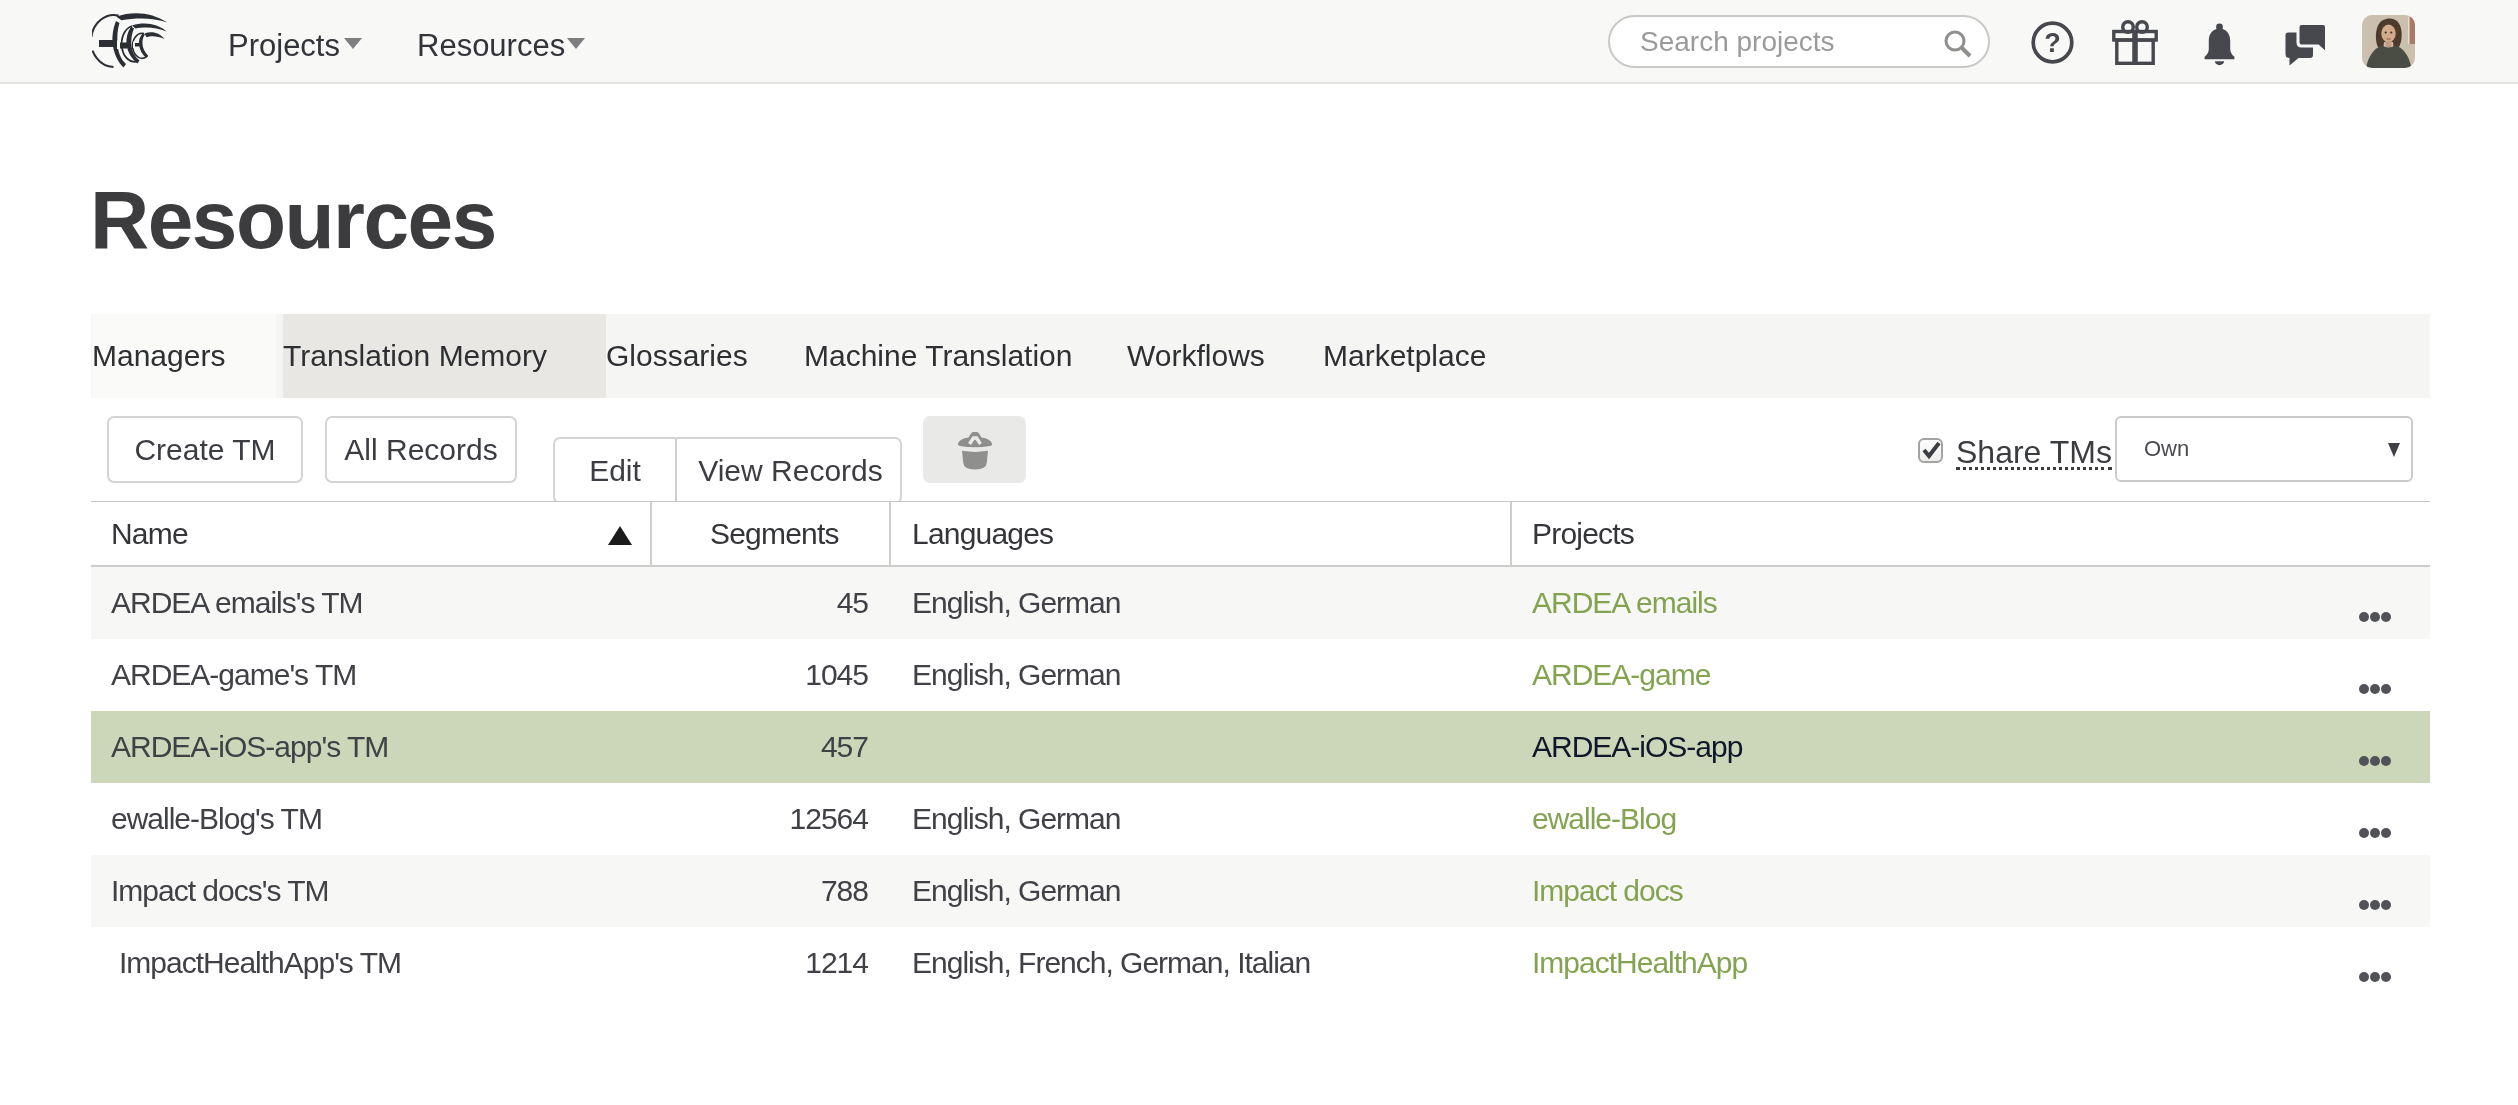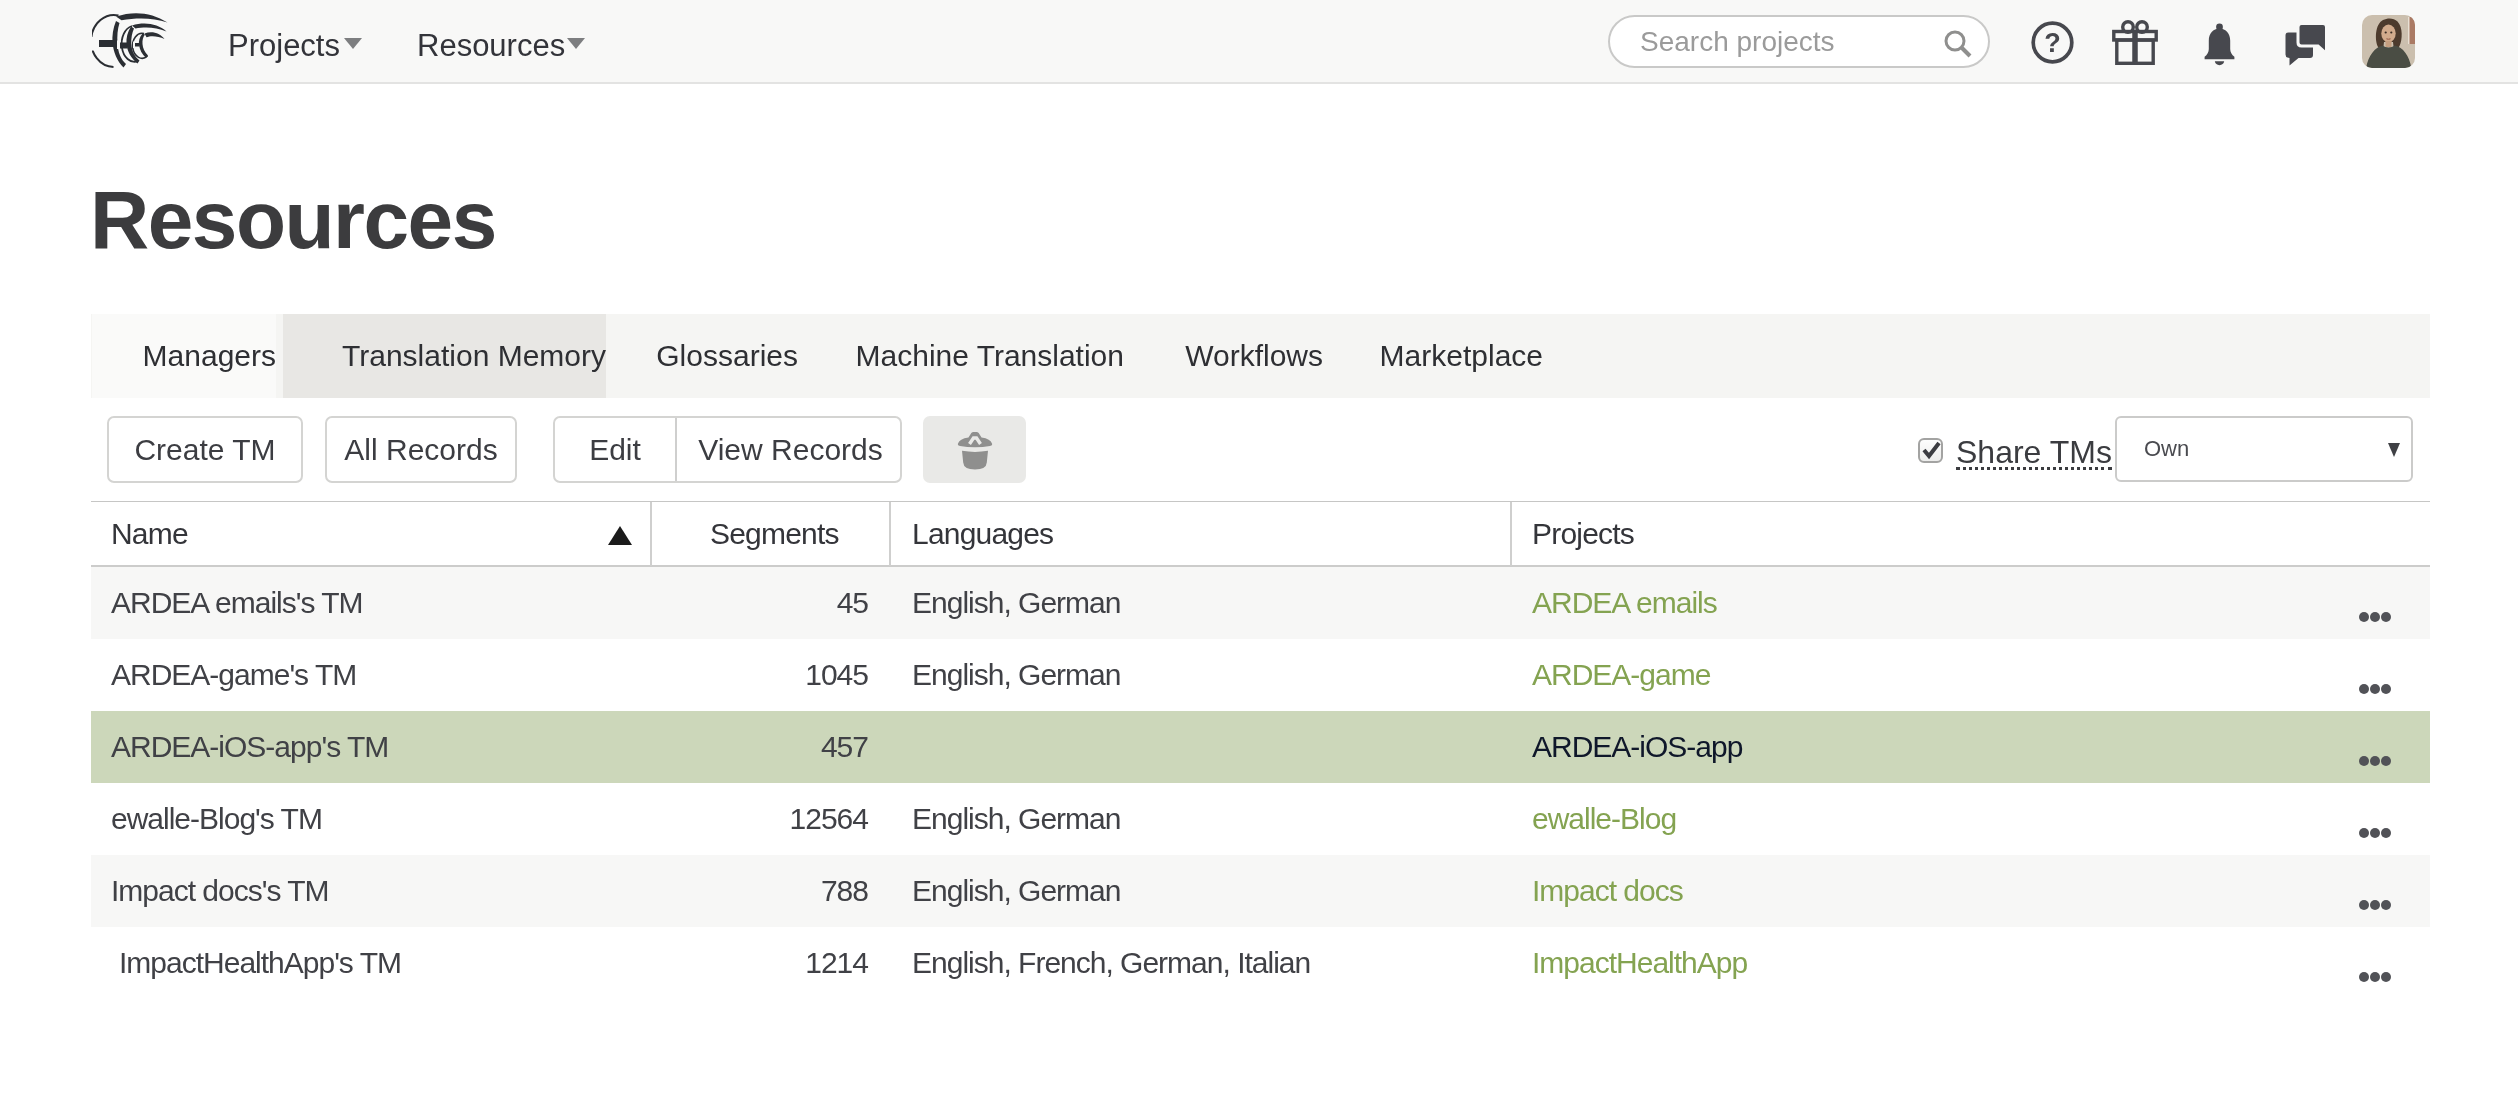--- a/index.html
+++ b/index.html
@@ -5,21 +5,21 @@
 * { margin:0; padding:0; box-sizing:border-box; }
 html,body { width:2518px; height:1105px; background:#ffffff; font-family:"Liberation Sans", sans-serif; overflow:hidden; }
 .nav { position:absolute; left:0; top:0; width:2518px; height:84px; background:#f8f8f7; border-bottom:2px solid #e3e3e2; }
 .navitem { position:absolute; top:0; height:84px; line-height:92px; font-size:31px; color:#33343a; }
 .caret { position:absolute; width:0; height:0; border-left:9px solid transparent; border-right:9px solid transparent; border-top:11px solid #7d7e80; top:38px; }
 .search { position:absolute; left:1608px; top:15px; width:382px; height:53px; border:2px solid #c9c9c8; border-radius:27px; background:#fff; }
 .search .ph { position:absolute; left:30px; top:0; line-height:49px; font-size:28px; color:#9b9b9b; }
 .avatar { position:absolute; left:2362px; top:15px; width:53px; height:53px; border-radius:10px; overflow:hidden; }
 h1 { position:absolute; left:90px; top:173px; font-size:82px; font-weight:bold; color:#3c3c3e; letter-spacing:-1.5px; }
 .tabs { position:absolute; left:91px; top:314px; width:2339px; height:84px; background:#f5f5f3; }
-.tab { position:absolute; top:0; height:84px; line-height:84px; font-size:30px; color:#2e2f33; text-align:right; }
+.tab { position:absolute; top:0; height:84px; line-height:84px; font-size:30px; color:#2e2f33; text-align:left; }
 .btn { position:absolute; top:416px; height:67px; background:#fff; border:2px solid #d4d4d2; border-radius:7px; font-size:30px; color:#3c3d42; text-align:center; line-height:63px; }
 .thead { position:absolute; left:91px; top:501px; width:2339px; height:66px; border-top:1px solid #c6c6c5; border-bottom:2px solid #cccccb; font-size:30px; color:#34353a; background:#fff; letter-spacing:-0.8px; }
 .hsep { position:absolute; top:0; width:2px; height:64px; background:#cfcfce; }
 .row { position:absolute; left:91px; width:2339px; height:72px; font-size:30px; color:#404146; }
 .cell { position:absolute; top:0; height:72px; line-height:72px; white-space:nowrap; letter-spacing:-1px; }
 .seg { left:0; width:777px; text-align:right; }
 .lang { left:821px; }
 .proj { left:1441px; }
 .glink { color:#84a351; }
 .dots span { display:inline-block; width:10px; height:10px; border-radius:50%; background:#515257; margin:0 0.5px; vertical-align:middle; }
@@ -115,21 +115,21 @@
   <div class="tab" style="left:1px; width:184px; background:#fafaf9;">Managers</div>
   <div class="tab" style="left:515px; width:192px;">Glossaries</div>
   <div class="tab" style="left:192px; width:323px; background:#e8e7e4;">Translation Memory</div>
   <div class="tab" style="left:713px; width:320px;">Machine Translation</div>
   <div class="tab" style="left:1036px; width:196px;">Workflows</div>
   <div class="tab" style="left:1232px; width:220px;">Marketplace</div>
 </div>
 
 <div class="btn" style="left:107px; width:196px;">Create TM</div>
 <div class="btn" style="left:325px; width:192px;">All Records</div>
-<div class="btn" style="left:553px; width:349px;">
+<div class="btn" style="left:553px; width:349px;margin-top:21px;">
   <span style="position:absolute;left:0;top:0;width:122px;border-right:2px solid #cfcfce;height:63px;">Edit</span>
   <span style="position:absolute;left:122px;top:0;width:227px;">View Records</span>
 </div>
 <div class="btn" style="left:923px; width:103px; background:#e9e9e7; border-color:#e9e9e7;">
   <svg style="position:absolute;left:32px;top:12px;" width="36" height="40" viewBox="0 0 36 40">
     <path d="M 0.8 14 Q 2.5 8.5 11.5 7.5 L 14.3 3 Q 15.1 2 16.6 2 L 19.4 2 Q 20.9 2 21.7 3 L 24.5 7.5 Q 33.5 8.5 35.2 14 Q 35.6 15.5 33 16 Q 26 17.3 18 17.3 Q 10 17.3 3 16 Q 0.4 15.5 0.8 14 Z" fill="#8f8f8e"></path>
     <path d="M 12.5 14 L 16.5 8 L 19.5 8 L 23.5 14" fill="none" stroke="#e9e9e7" stroke-width="3.4"></path>
     <path d="M 5 20.8 Q 18 23 31 20.8 L 29.8 32.5 Q 29.3 39.5 18 39.5 Q 6.7 39.5 6.2 32.5 Z" fill="#8f8f8e"></path>
   </svg>
 </div>

